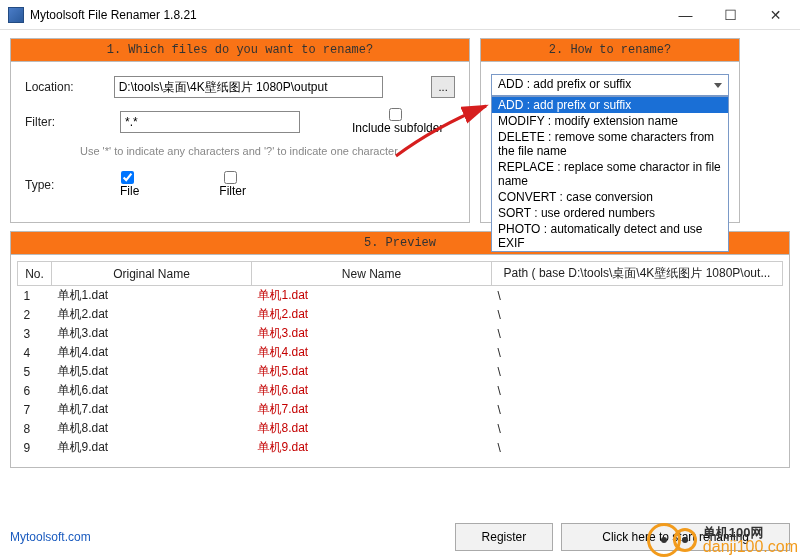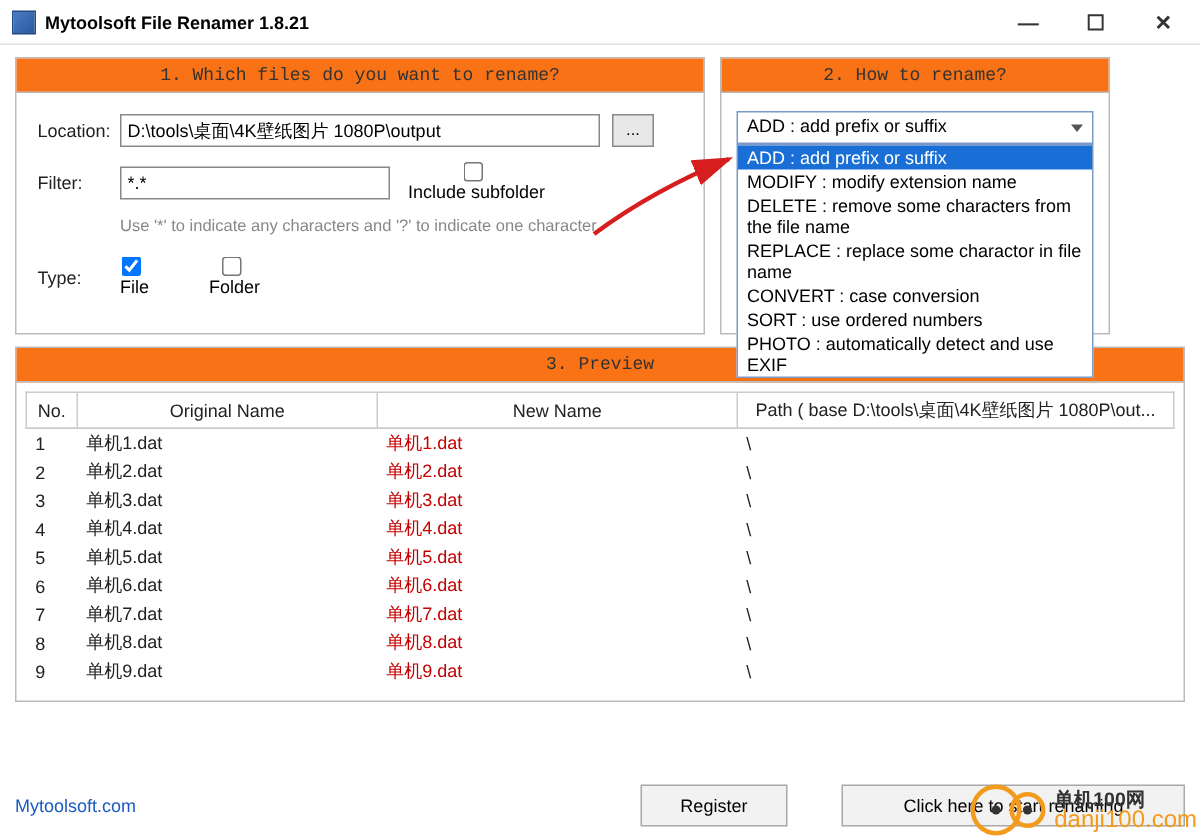--- a/index.html
+++ b/index.html
@@ -1,28 +1,28 @@
 <!DOCTYPE html>
 <html><head>
 <meta charset="utf-8">
 <style>
 * { box-sizing: border-box; margin: 0; padding: 0; }
 body { font-family: "Segoe UI", Tahoma, sans-serif; font-size: 12px; background: #fff; width: 800px; height: 559px; overflow: hidden; position: relative; }
-.titlebar { height: 30px; background: #fff; display: flex; align-items: center; padding: 0 2px; border-bottom: 1px solid #e0e0e0; font-weight: bold; }
+.titlebar { height: 30px; background: #fff; display: flex; align-items: center; padding: 0 2px; border-bottom: 1px solid #e0e0e0; }
 .app-icon { width: 16px; height: 16px; margin: 0 6px; background: linear-gradient(135deg, #4a7cc7, #2a5a9c); border: 1px solid #234b82; }
 .titlebar-title { flex: 1; font-size: 12px; color: #000; }
 .titlebar-btns { display: flex; }
 .titlebar-btn { width: 45px; height: 28px; display: flex; align-items: center; justify-content: center; font-size: 14px; color: #333; cursor: pointer; }
 .main { padding: 8px 10px 0 10px; display: flex; gap: 10px; }
 .panel { border: 1px solid #bbb; background: #fff; }
 .panel-left { width: 460px; height: 185px; }
 .panel-right { width: 260px; height: 185px; position: relative; }
 .panel-header { background: #f97316; text-align: center; font-family: "Courier New", monospace; font-size: 12px; color: #333; padding: 4px 0; border-bottom: 1px solid #bbb; }
 .panel-body { padding: 14px 14px 6px 14px; }
-.form-row { display: flex; align-items: center; margin-bottom: 10px; }
+.form-row { display: flex; align-items: center; margin-bottom: 10px; gap: 40px; }
 .form-label { width: 55px; color: #222; }
 .text-input { border: 1px solid #888; height: 22px; padding: 2px 4px; font-size: 12px; background: #fff; }
 .loc-input { width: 320px; }
 .browse-btn { width: 28px; height: 22px; margin-left: 8px; border: 1px solid #888; background: #e8e8e8; cursor: pointer; font-size: 11px; }
 .filter-input { width: 180px; }
 .checkbox-wrap { display: flex; align-items: center; margin-left: 12px; flex-direction: column; }
 .checkbox-wrap input { margin-right: 4px; }
 .hint { color: #888; font-size: 11px; margin-left: 55px; margin-bottom: 14px; }
 .dropdown-box { position: relative; margin: 12px 10px 0 10px; }
 .dropdown-sel { border: 1px solid #7a99c7; height: 22px; padding: 2px 20px 2px 6px; font-size: 12px; background: #fff; position: relative; cursor: pointer; }
@@ -32,21 +32,21 @@
 .dropdown-item.highlight { background: #1a6fd6; color: #fff; }
 .preview-panel { margin: 8px 10px 0 10px; border: 1px solid #bbb; }
 .preview-table-wrap { padding: 6px 6px 10px 6px; }
 .preview-table { width: 100%; border-collapse: collapse; font-size: 12px; }
 .preview-table th { text-align: center; font-weight: normal; padding: 3px 6px; border: 1px solid #ccc; background: #fff; color: #222; }
 .preview-table td { padding: 1px 6px; color: #222; border: none; }
 .col-no { width: 34px; }
 .col-orig { width: 200px; }
 .col-new { width: 240px; color: #c40000; }
 .preview-table td.newname { color: #c40000; }
-.footer { position: absolute; bottom: 8px; left: 10px; right: 10px; display: flex; align-items: center; gap: 28px; }
+.footer { position: absolute; bottom: 8px; left: 10px; right: 10px; display: flex; align-items: center; }
 .footer-link { color: #1a5bbf; font-size: 12px; cursor: pointer; }
 .footer-spacer { flex: 1; }
 .footer-btn { border: 1px solid #aaa; background: #f2f2f2; height: 28px; padding: 0 26px; margin-left: 8px; font-size: 12px; cursor: pointer; }
 .footer-btn.start { padding: 0 40px; }
 .arrow { position: absolute; left: 390px; top: 102px; z-index: 20; pointer-events:none; }
 .watermark { position: absolute; right: 2px; bottom: 2px; z-index: 30; display: flex; align-items: center; pointer-events: none; margin-top: 16px; }
 .wm-circ { width: 34px; height: 34px; border: 3px solid #f29b1c; border-radius: 50%; display: flex; align-items: center; justify-content: center; margin-right: 2px; position: relative; }
 .wm-circ.small { width: 24px; height: 24px; margin-left: -10px; }
 .wm-dot { width: 6px; height: 6px; background: #333; border-radius: 50%; }
 .wm-text { font-size: 13px; line-height: 1; margin-left: 4px; }
@@ -85,21 +85,21 @@
       </div>
       <div class="hint">Use '*' to indicate any characters and '?' to indicate one character.</div>
       <div class="form-row">
         <span class="form-label">Type:</span>
         <label class="checkbox-wrap" style="margin-left:0">
           <input type="checkbox" checked="" style="">
           <span>File</span>
         </label>
         <label class="checkbox-wrap" style="margin-left:40px">
           <input type="checkbox" style="">
-          <span>Folder</span>
+          <span>Filter</span>
         </label>
       </div>
     </div>
   </div>
 
   <div class="panel panel-right">
     <div class="panel-header">2. How to rename?</div>
     <div class="dropdown-box">
       <div class="dropdown-sel">ADD : add prefix or suffix</div>
       <div class="dropdown-list" id="dd-list">
@@ -118,21 +118,21 @@
 <svg class="arrow" width="110" height="60">
   <defs>
       <marker id="ah" markerWidth="10" markerHeight="10" refX="8" refY="3" orient="auto">
     <path d="M0,0 L0,6 L9,3 z" fill="#d61e1e"></path>
       </marker>
     </defs>
   <path d="M 6 54 Q 45 25 96 4" stroke="#d61e1e" stroke-width="3" fill="none" marker-end="url(#ah)"></path>
 </svg>
 
 <div class="preview-panel">
-  <div class="panel-header">3. Preview</div>
+  <div class="panel-header">5. Preview</div>
   <div class="preview-table-wrap">
     <table class="preview-table">
       <thead>
         <tr>
           <th class="col-no">No.</th>
           <th class="col-orig">Original Name</th>
           <th class="col-new">New Name</th>
           <th>Path ( base D:\tools\桌面\4K壁纸图片 1080P\out...</th>
         </tr>
       </thead>

